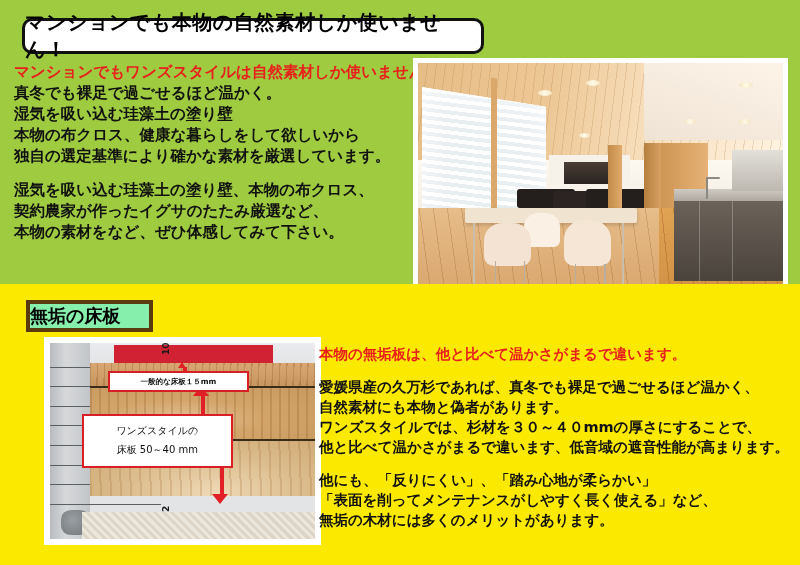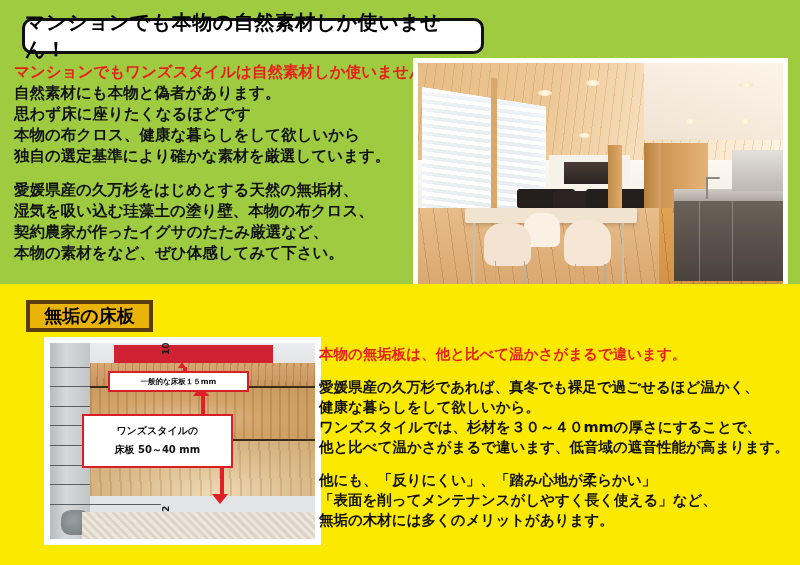--- a/index.html
+++ b/index.html
@@ -82,22 +82,22 @@
   .ip-tleg2{position:absolute;left:56%;top:66%;width:2px;height:27%;background:#c9bdab;}
   .ip-chair1{position:absolute;left:18%;top:66%;width:13%;height:18%;background:#f4e3d2;border-radius:40% 40% 22% 22%;}
   .ip-chair2{position:absolute;left:29%;top:62%;width:10%;height:14%;background:#faf0e4;border-radius:40% 40% 18% 18%;}
   .ip-chair3{position:absolute;left:40%;top:65%;width:13%;height:19%;background:#f5e6d6;border-radius:42% 42% 22% 22%;}
   .ip-leg{position:absolute;width:1.5px;background:#b9ada0;}
   .ip-light{position:absolute;border-radius:50%;background:radial-gradient(circle,#fffbe8,#f3e2bd);}
 
   
   .head2{
     position:absolute;left:26px;top:300px;width:127px;height:32px;
-    background:#eab308;border:4px solid #5C3A10;
-    display:flex;align-items:center;justify-content:center;box-sizing:border-box;
+    background:#86efac;border:4px solid #5C3A10;
+    display:flex;align-items:center;box-sizing:border-box;
   }
   .head2 span{font-size:18px;font-weight:bold;color:#000;}
 
   
   .photo-board{
     position:absolute;left:44px;top:337px;width:277px;height:208px;
     background:#ffffff;padding:6px;box-sizing:border-box;
   }
   .photo-board .inner{position:relative;width:100%;height:100%;overflow:hidden;background:#dfe1e3;}
   .pb-bg{position:absolute;inset:0;background:linear-gradient(180deg,#e9ebee 0%,#e2e4e6 12%,#e2e4e6 100%);}
@@ -130,21 +130,21 @@
     position:absolute;left:22%;top:14.5%;width:53%;height:10.5%;
     background:#ffffff;border:2px solid #D81F26;display:flex;align-items:center;justify-content:center;
     box-sizing:border-box;
   }
   .cal-small span{font-size:7.5px;font-weight:bold;color:#111;white-space:nowrap;}
   .cal-big{
     position:absolute;left:12%;top:36%;width:57%;height:28%;
     background:#ffffff;border:2px solid #D81F26;box-sizing:border-box;
     display:flex;flex-direction:column;align-items:center;justify-content:center;gap:5px;
   }
-  .cal-big span{font-size:10px;font-weight:bold;color:#111;white-space:nowrap;}
+  .cal-big span{font-size:10px;font-weight:normal;color:#111;white-space:nowrap;}
   
   .arw{position:absolute;background:#E01F26;}
   .arw-shaft{width:4px;}
   .arw-head{position:absolute;width:0;height:0;border-left:8px solid transparent;border-right:8px solid transparent;}
   .arw-head.up{border-bottom:10px solid #E01F26;}
   .arw-head.down{border-top:10px solid #E01F26;}
   .arw-head.sm{border-left:4px solid transparent;border-right:4px solid transparent;}
   .arw-head.sm.up{border-bottom:6px solid #E01F26;}
   .arw-head.sm.down{border-top:6px solid #E01F26;}
 
@@ -160,26 +160,25 @@
 <div class="page">
 
   <div class="band-green"></div>
 
   <div class="head1">
     <span>マンションでも本物の自然素材しか使いません！</span>
   </div>
 
   <div class="text1">
     <div class="line red">マンションでもワンズスタイルは自然素材しか使いません。</div>
-    <div class="line">自然素材にも本物と偽者があります。</div>
-    <div class="line">思わず床に座りたくなるほどです</div>
+    <div class="line">真冬でも裸足で過ごせるほど温かく。</div>
+    <div class="line">湿気を吸い込む珪藻土の塗り壁</div>
     <div class="line">本物の布クロス、健康な暮らしをして欲しいから</div>
     <div class="line">独自の選定基準により確かな素材を厳選しています。</div>
     <div class="gap"></div>
-    <div class="line">愛媛県産の久万杉をはじめとする天然の無垢材、</div>
     <div class="line">湿気を吸い込む珪藻土の塗り壁、本物の布クロス、</div>
     <div class="line">契約農家が作ったイグサのたたみ厳選など、</div>
     <div class="line">本物の素材をなど、ぜひ体感してみて下さい。</div>
   </div>
 
   <div class="photo-interior">
     <div class="inner">
       <div class="ip-ceiling"></div>
       <div class="ip-ceil-right"></div>
       <div class="ip-wall"></div>
@@ -277,21 +276,21 @@
         <span>ワンズスタイルの</span>
         <span>床板 50～40 mm</span>
       </div>
     </div>
   </div>
 
   <div class="text2">
     <div class="line red">本物の無垢板は、他と比べて温かさがまるで違います。</div>
     <div class="gap"></div>
     <div class="line">愛媛県産の久万杉であれば、真冬でも裸足で過ごせるほど温かく、</div>
-    <div class="line">健康な暮らしをして欲しいから。</div>
+    <div class="line">自然素材にも本物と偽者があります。</div>
     <div class="line">ワンズスタイルでは、杉材を３０～４０mmの厚さにすることで、</div>
     <div class="line">他と比べて温かさがまるで違います、低音域の遮音性能が高まります。</div>
     <div class="gap"></div>
     <div class="line">他にも、「反りにくい」、「踏み心地が柔らかい」</div>
     <div class="line">「表面を削ってメンテナンスがしやすく長く使える」など、</div>
     <div class="line">無垢の木材には多くのメリットがあります。</div>
   </div>
 
 </div>
 

